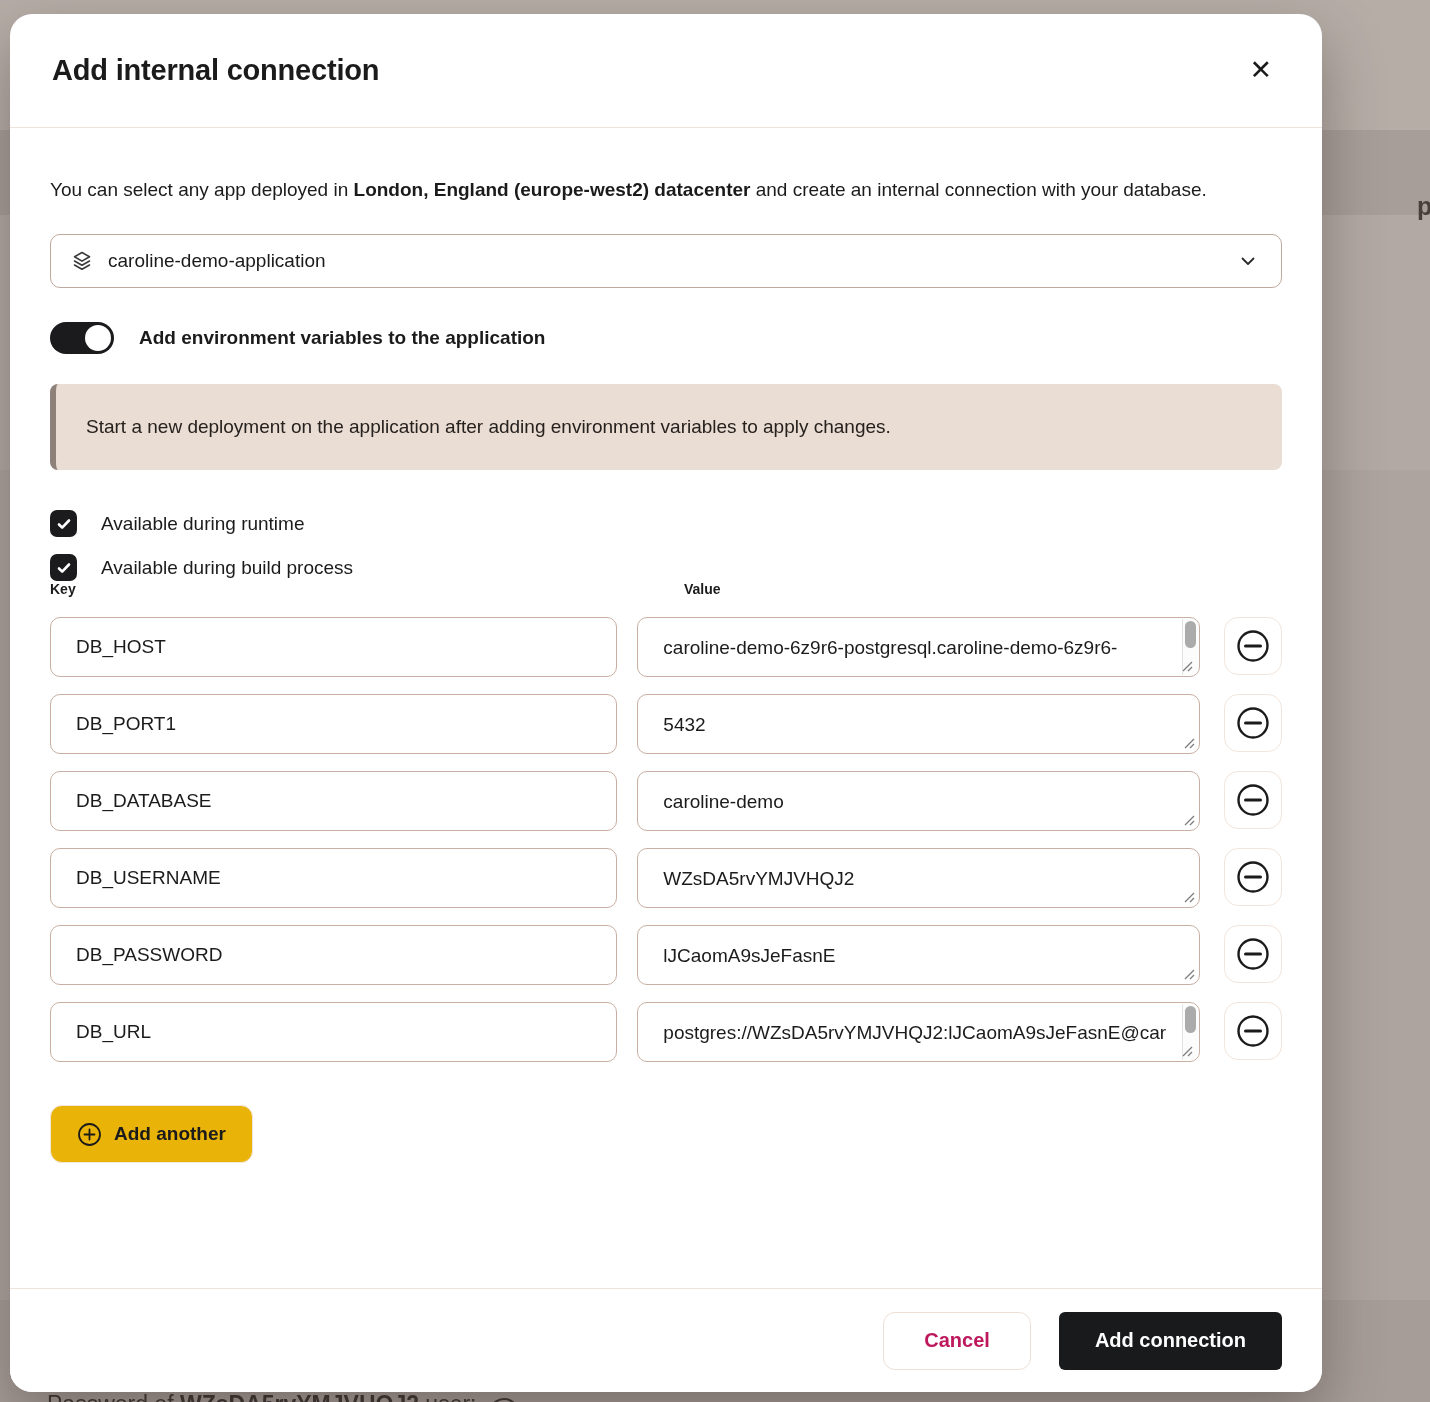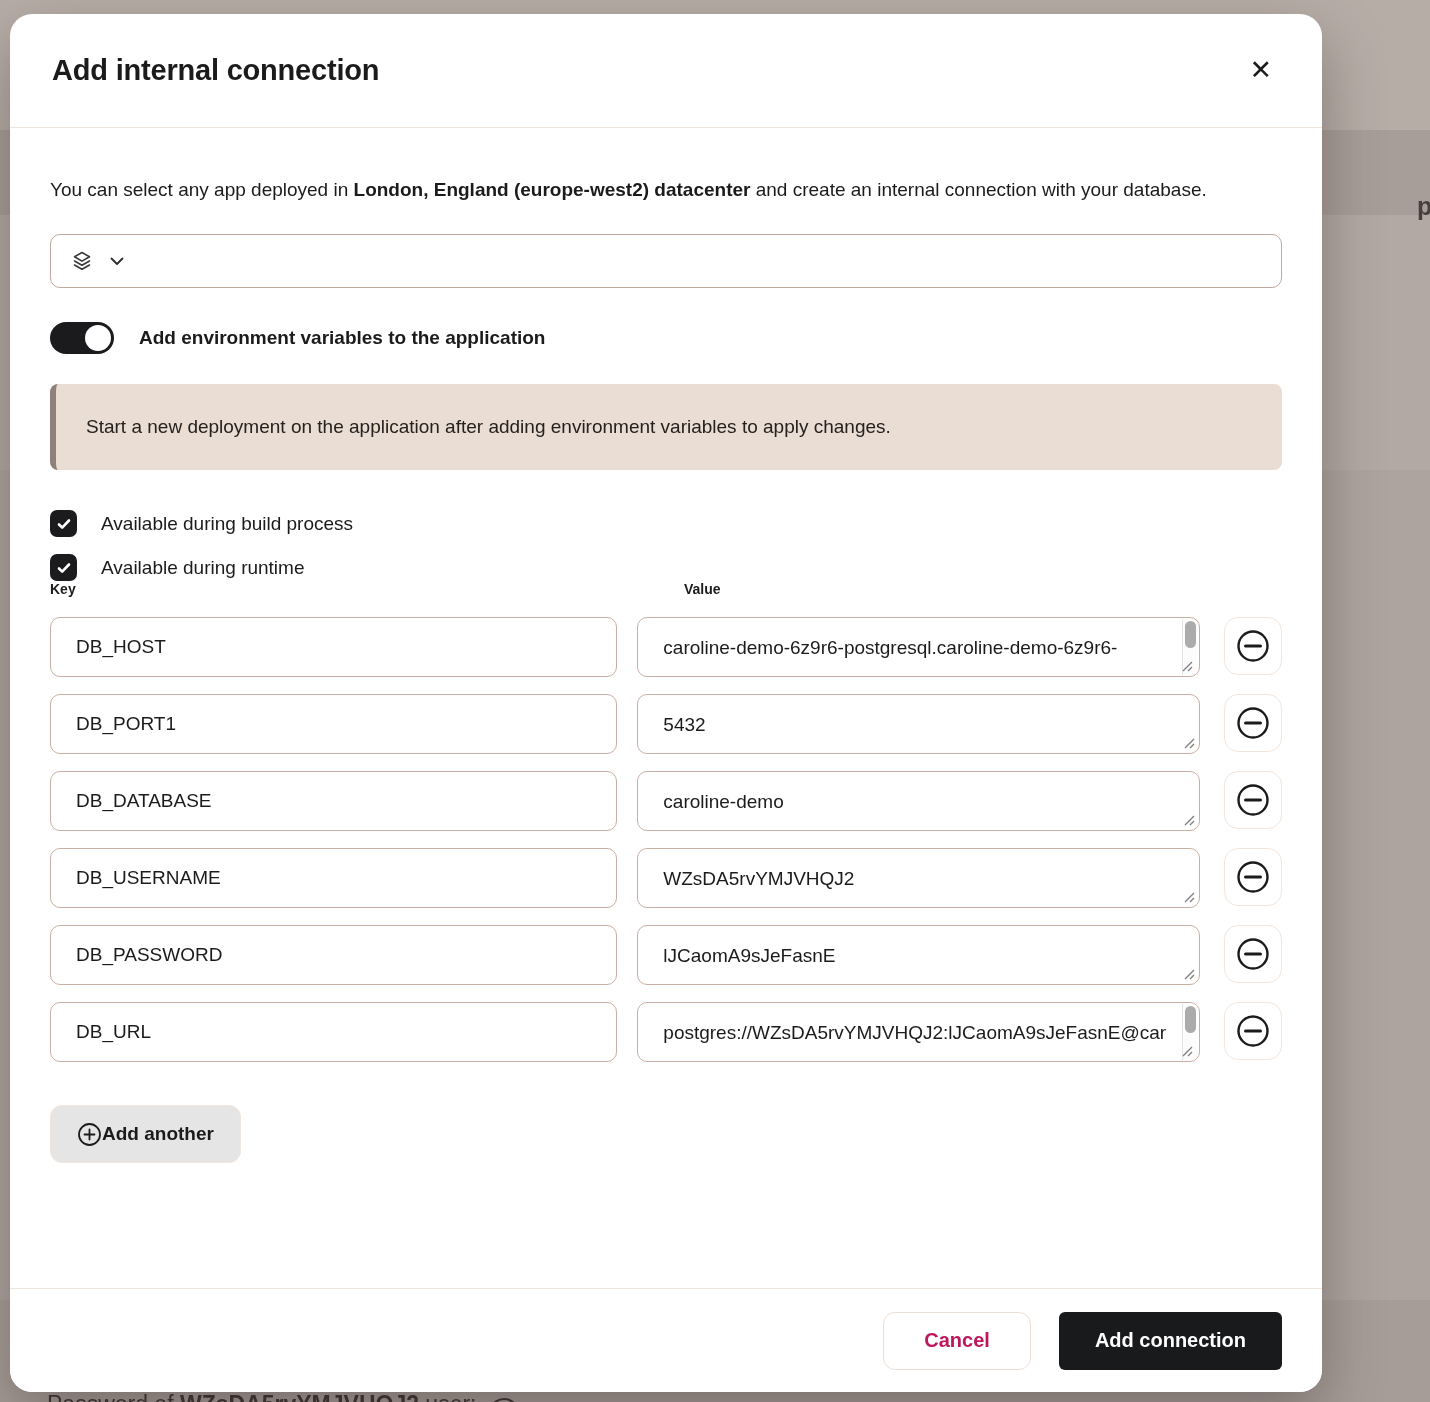--- a/index.html
+++ b/index.html
@@ -93,22 +93,22 @@
   .v-thumb { position:absolute; top:2px; left:2px; width:11px; height:27px; border-radius:6px; background:#ababab; }
   .resize-handle { position:absolute; right:4px; bottom:4px; cursor:nwse-resize; }
   .has-scrollbar .resize-handle { right:6px; }
 
   .remove-btn {
     width:58px; height:58px; flex:none; background:#fff; border:1px solid #f2e5db; border-radius:14px;
     display:flex; align-items:center; justify-content:center; cursor:pointer;
   }
 
   .add-another-btn {
-    margin-top:43px; height:58px; padding:0 26px; background:#e5e5e5; border:1px solid #f2e5db; border-radius:12px;
-    display:inline-flex; align-items:center; gap:0; font-family:"Liberation Sans", sans-serif;
+    margin-top:43px; height:58px; padding:0 26px; background:#eab308; border:1px solid #f2e5db; border-radius:12px;
+    display:inline-flex; align-items:center; gap:12px; font-family:"Liberation Sans", sans-serif;
     font-size:19px; font-weight:700; color:#1b1b1b; cursor:pointer;
   }
 
   .modal-footer {
     position:absolute; left:0; right:0; bottom:0; height:104px;
     border-top:1px solid #f0e4da; display:flex; align-items:center; justify-content:flex-end; gap:28px; padding:0 40px;
     background:#fff;
   }
   .btn-cancel {
     height:58px; padding:0 40px; background:#fff; border:1px solid #eedfd5; border-radius:12px;
@@ -143,53 +143,54 @@
   <div class="modal-body">
 
     <p class="description"><span>You can select any app deployed in </span><b>London, England (europe-west2) datacenter</b><span> and create an internal connection with your database.</span></p>
 
     <div class="app-select">
       <svg width="22" height="22" viewBox="0 0 22 22" fill="none" stroke="#3a3a3a" stroke-width="1.6" stroke-linejoin="round" stroke-linecap="round">
         <path d="M11 2.5 L18.5 6.8 L11 11.1 L3.5 6.8 Z"></path>
         <path d="M3.5 11 L11 15.3 L18.5 11"></path>
         <path d="M3.5 15 L11 19.3 L18.5 15"></path>
       </svg>
+      <span class="sel-value">caroline-demo-application</span>
       <svg width="18" height="18" viewBox="0 0 18 18" fill="none" stroke="#2b2b2b" stroke-width="1.8" stroke-linecap="round" stroke-linejoin="round">
         <path d="M3.5 6.5 L9 12 L14.5 6.5"></path>
       </svg>
     </div>
 
     <div class="toggle-row">
       <div class="toggle">
           <div class="knob"></div>
         </div>
       <span class="toggle-label">Add environment variables to the application</span>
     </div>
 
     <div class="notice">
       <span>Start a new deployment on the application after adding environment variables to apply changes.</span>
     </div>
 
     <div class="checkbox-group">
+      <div class="checkbox-row">
+        <span class="checkbox">
+          <svg width="16" height="16" viewBox="0 0 16 16" fill="none" stroke="#ffffff" stroke-width="2.6" stroke-linecap="round" stroke-linejoin="round">
+              <path d="M3 8.5 L6.2 11.7 L13 4.5"></path>
+            </svg>
+        </span>
+        <span class="checkbox-label">Available during runtime</span>
+      </div>
       <div class="checkbox-row">
         <span class="checkbox">
           <svg width="16" height="16" viewBox="0 0 16 16" fill="none" stroke="#ffffff" stroke-width="2.6" stroke-linecap="round" stroke-linejoin="round">
               <path d="M3 8.5 L6.2 11.7 L13 4.5"></path>
             </svg>
         </span>
         <span class="checkbox-label">Available during build process</span>
       </div>
-      <div class="checkbox-row">
-        <span class="checkbox">
-          <svg width="16" height="16" viewBox="0 0 16 16" fill="none" stroke="#ffffff" stroke-width="2.6" stroke-linecap="round" stroke-linejoin="round">
-              <path d="M3 8.5 L6.2 11.7 L13 4.5"></path>
-            </svg>
-        </span>
-        <span class="checkbox-label">Available during runtime</span>
-      </div>
     </div>
 
     <div class="kv-headers">
       <span class="key-h">Key</span>
       <span class="val-h">Value</span>
     </div>
 
     <div class="kv-rows">
   <div class="kv-row">
     <input class="key-input" value="DB_HOST" style="">

